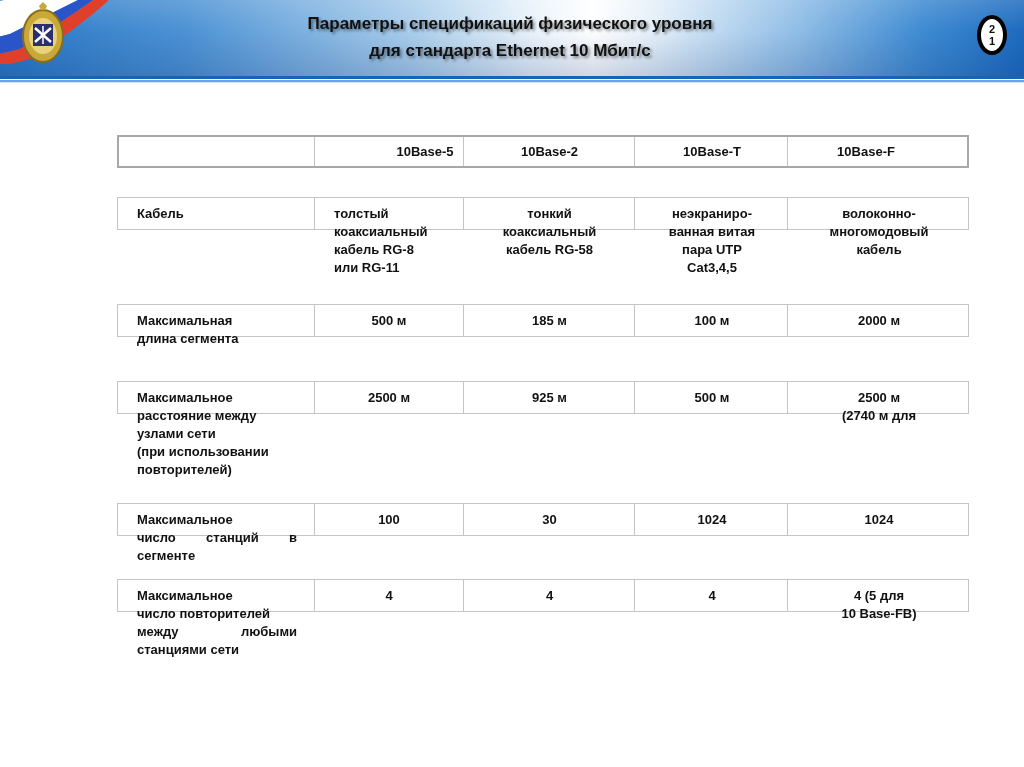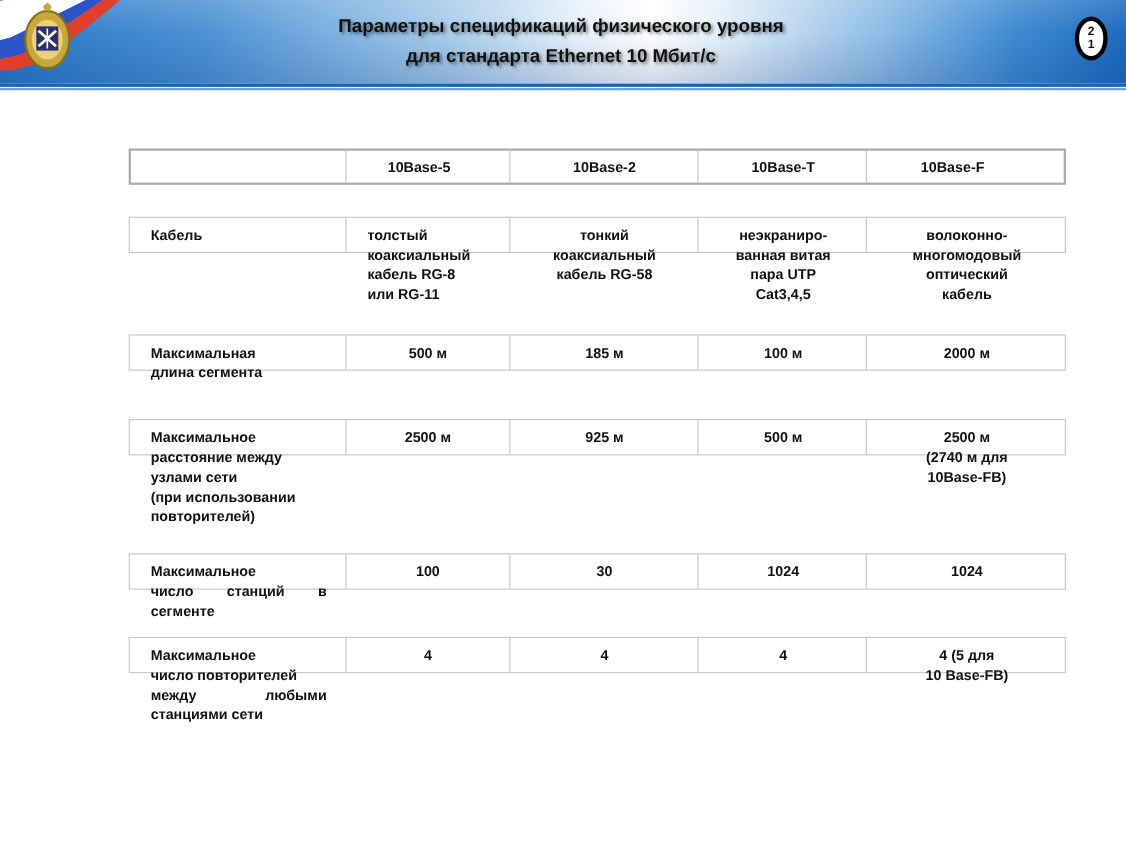--- a/index.html
+++ b/index.html
@@ -63,21 +63,21 @@
 <div class="rule2"></div>
 <div class="rule3"></div>
 
 <div class="row header-row" style="top:135px;height:33px;">
   <div class="cell c0"></div>
   <div class="cell c1"></div>
   <div class="cell c2"></div>
   <div class="cell c3"></div>
   <div class="cell c4"></div>
 </div>
-<div class="txt hdr center" style="left:314px;width:134px;top:143px;">10Base-5</div>
+<div class="txt hdr center" style="left:314px;width:134px;top:143px;padding-left:44px;">10Base-5</div>
 <div class="txt hdr center" style="left:464px;width:171px;top:143px;">10Base-2</div>
 <div class="txt hdr center" style="left:635px;width:154px;top:143px;">10Base-T</div>
 <div class="txt hdr center" style="left:788px;width:156px;top:143px;">10Base-F</div>
 
 <div class="row" style="top:197px;height:33px;">
   <div class="cell c0"></div>
     <div class="cell c1"></div>
     <div class="cell c2"></div>
     <div class="cell c3"></div>
     <div class="cell c4"></div>
@@ -127,21 +127,20 @@
 </div>
 <div class="txt hdr center" style="left:635px;width:154px;top:205px;">
   <div>неэкраниро-</div>
     <div>ванная витая</div>
   <div>пара UTP</div>
     <div>Cat3,4,5</div>
 </div>
 <div class="txt hdr center" style="left:789px;width:180px;top:205px;">
   <div>волоконно-</div>
     <div>многомодовый</div>
-  <div>оптический</div>
     <div>кабель</div>
 </div>
 
 <div class="txt hdr lbl" style="top:312px;">
   <div>Максимальная</div>
     <div>длина сегмента</div>
 </div>
 <div class="txt hdr center" style="left:314px;width:150px;top:312px;">500 м</div>
 <div class="txt hdr center" style="left:464px;width:171px;top:312px;">185 м</div>
 <div class="txt hdr center" style="left:635px;width:154px;top:312px;">100 м</div>
@@ -153,21 +152,20 @@
   <div>узлами сети</div>
     <div>(при использовании</div>
   <div>повторителей)</div>
 </div>
 <div class="txt hdr center" style="left:314px;width:150px;top:389px;">2500 м</div>
 <div class="txt hdr center" style="left:464px;width:171px;top:389px;">925 м</div>
 <div class="txt hdr center" style="left:635px;width:154px;top:389px;">500 м</div>
 <div class="txt hdr center" style="left:789px;width:180px;top:389px;">
   <div>2500 м</div>
     <div>(2740 м для</div>
-  <div>10Base-FB)</div>
 </div>
 
 <div class="txt hdr lbl justify" style="top:511px;">
   <div>Максимальное</div>
   <div style="text-align:justify;text-align-last:justify;">число станций в</div>
   <div>сегменте</div>
 </div>
 <div class="txt hdr center" style="left:314px;width:150px;top:511px;">100</div>
 <div class="txt hdr center" style="left:464px;width:171px;top:511px;">30</div>
 <div class="txt hdr center" style="left:635px;width:154px;top:511px;">1024</div>

